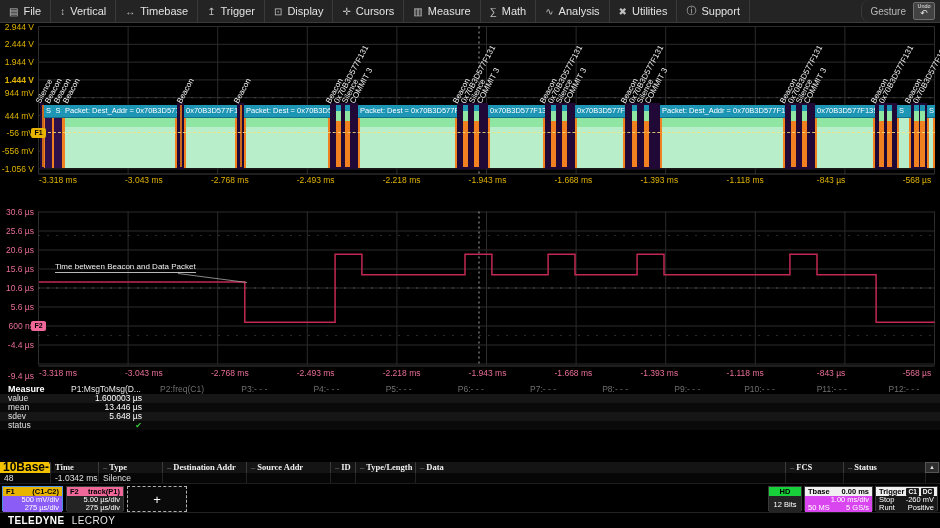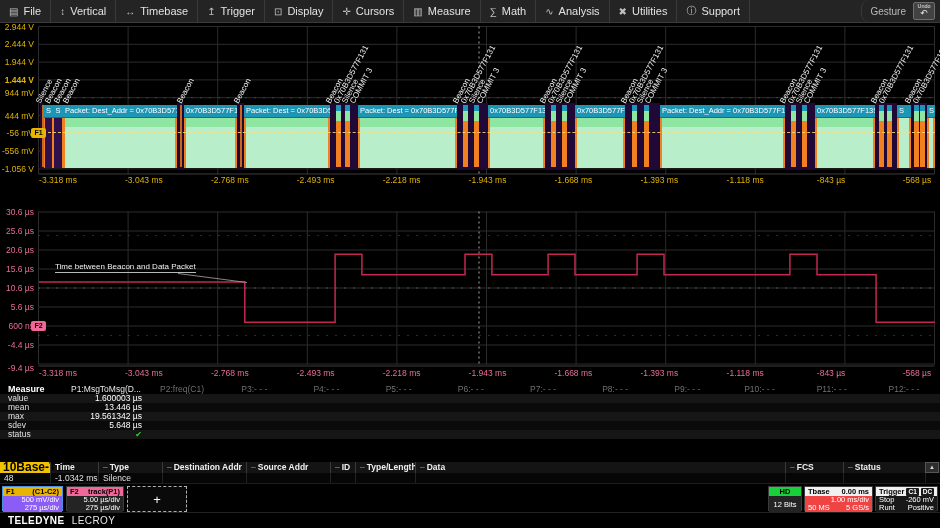--- a/index.html
+++ b/index.html
@@ -63,21 +63,21 @@
   .m-col.dim{color:#6f6f6f;}
   .m-label{padding-left:8px;font-size:8.5px;color:#e0e0e0;line-height:9px;}
   .m-val{text-align:right;padding-right:4px;font-size:8.5px;color:#fff;line-height:9px;}
   .m-val.check{color:#35d03c;font-size:8px;}
   
   #decode-hdr{position:absolute;top:462px;left:0;width:940px;height:11px;display:grid;
               grid-template-columns:50px 48px 64px 84px 84px 25px 60px 370px 58px 82px 14px;
               background:#141414;align-items:stretch;z-index:2;}
   .d-badge{background:#f2c200;color:#000;font-weight:bold;font-size:12px;padding-left:3px;line-height:11px;white-space:nowrap;}
   .d-hcell{font-size:8.5px;font-weight:bold;color:#f0f0f0;padding-left:4px;border-left:1px solid #3a3a3a;
-           line-height:11px;white-space:nowrap;overflow:hidden;}
+           line-height:11px;white-space:nowrap;overflow:hidden;font-family:Liberation Serif, serif;}
   .d-hcell.dash::before{content:"‒";color:#8a8a8a;font-weight:normal;margin-right:2px;}
   .d-up{background:#2e2e2e;border:1px solid #555;color:#ddd;font-size:6px;text-align:center;line-height:9px;}
   #decode-row{position:absolute;top:473px;left:0;width:940px;height:10px;display:grid;
               grid-template-columns:50px 48px 64px 84px 84px 25px 60px 370px 58px 82px 14px;
               background:#060606;border-bottom:1px solid #1d1d1d;z-index:2;}
   .d-cell{font-size:8.5px;color:#e0e0e0;padding-left:4px;border-left:1px solid #222;line-height:10px;white-space:nowrap;overflow:hidden;}
   .d-cell:first-child{border-left:none;}
   .d-cell.right{text-align:center;padding-right:8px;}
   
   .desc{position:absolute;top:486px;height:25px;font-size:8px;z-index:2;box-sizing:border-box;}
@@ -92,21 +92,21 @@
   #f2-box{left:66px;width:58px;border:1px solid #3a3a3a;}
   #f2-box .hd{background:#f0679a;}
   #f2-box .bd{background:#242424;align-items:flex-end;}
   #add-box{position:absolute;left:127px;top:486px;width:58px;height:24px;border:1px dashed #b0b0b0;
            background:#0a0a0a;color:#fff;font-size:13px;display:flex;align-items:center;justify-content:center;z-index:2;}
   #hd-box{left:768px;width:34px;border:1px solid #3a3a3a;}
   #hd-box .hd{background:#17d03a;justify-content:center;}
   #hd-box .bd{background:#242424;align-items:center;font-size:7.5px;}
   #tbase-box{left:804px;width:69px;border:1px solid #3a3a3a;}
   #tbase-box .hd{background:#f0f0f0;}
-  #tbase-box .bd{background:#ef4444;}
+  #tbase-box .bd{background:#d946ef;}
   #trig-box{left:875px;width:63px;border:1px solid #3a3a3a;}
   #trig-box .hd{background:#f0f0f0;}
   #trig-box .bd{background:#181818;}
   .hbadges{display:flex;}
   .badge-sm{background:#1a1a1a;color:#fff;font-size:6.5px;font-weight:bold;padding:0 2px;
             border-radius:1px;margin-left:2px;line-height:8px;align-self:center;}
   
   #logo-sep{position:absolute;left:0;top:512px;width:940px;border-top:1px solid #222;}
   #logo{position:absolute;left:8px;top:515px;color:#fff;font-size:10px;letter-spacing:.4px;}
   #logo .b1{font-weight:bold;}
@@ -181,21 +181,21 @@
       <div class="ylab g1" style="top: 146.1px;">-556 mV</div>
       <div class="ylab g1" style="top: 163.9px;">-1.056 V</div>
       <div class="ylab g2" style="top: 207px;">30.6 µs</div>
       <div class="ylab g2" style="top: 226px;">25.6 µs</div>
       <div class="ylab g2" style="top: 245px;">20.6 µs</div>
       <div class="ylab g2" style="top: 264px;">15.6 µs</div>
       <div class="ylab g2" style="top: 283px;">10.6 µs</div>
       <div class="ylab g2" style="top: 302px;">5.6 µs</div>
       <div class="ylab g2" style="top: 321px;">600 ns</div>
       <div class="ylab g2" style="top: 340px;">-4.4 µs</div>
-      <div class="ylab g2" style="top: 363px; text-align: right;">-9.4 µs</div>
+      <div class="ylab g2" style="top: 371px; text-align: right;">-9.4 µs</div>
       <div class="xlab g1" style="left: 26px;">-3.318 ms</div>
       <div class="xlab g1" style="left: 111.9px;">-3.043 ms</div>
       <div class="xlab g1" style="left: 197.8px;">-2.768 ms</div>
       <div class="xlab g1" style="left: 283.7px;">-2.493 ms</div>
       <div class="xlab g1" style="left: 369.6px;">-2.218 ms</div>
       <div class="xlab g1" style="left: 455.5px;">-1.943 ms</div>
       <div class="xlab g1" style="left: 541.4px;">-1.668 ms</div>
       <div class="xlab g1" style="left: 627.3px;">-1.393 ms</div>
       <div class="xlab g1" style="left: 713.2px;">-1.118 ms</div>
       <div class="xlab g1" style="left: 799.1px;">-843 µs</div>
@@ -423,35 +423,20 @@
         <div class="m-empty"></div>
         <div class="m-empty"></div>
         <div class="m-empty"></div>
         <div class="m-empty"></div>
         <div class="m-empty"></div>
         <div class="m-empty"></div>
         <div class="m-empty"></div>
         <div class="m-empty"></div>
       </div>
       <div class="m-row">
-        <div class="m-label">max</div>
-        <div class="m-val">19.561342 µs</div>
-        <div class="m-empty"></div>
-        <div class="m-empty"></div>
-        <div class="m-empty"></div>
-        <div class="m-empty"></div>
-        <div class="m-empty"></div>
-        <div class="m-empty"></div>
-        <div class="m-empty"></div>
-        <div class="m-empty"></div>
-        <div class="m-empty"></div>
-        <div class="m-empty"></div>
-        <div class="m-empty"></div>
-      </div>
-      <div class="m-row">
         <div class="m-label">sdev</div>
         <div class="m-val">5.648 µs</div>
         <div class="m-empty"></div>
         <div class="m-empty"></div>
         <div class="m-empty"></div>
         <div class="m-empty"></div>
         <div class="m-empty"></div>
         <div class="m-empty"></div>
         <div class="m-empty"></div>
         <div class="m-empty"></div>

